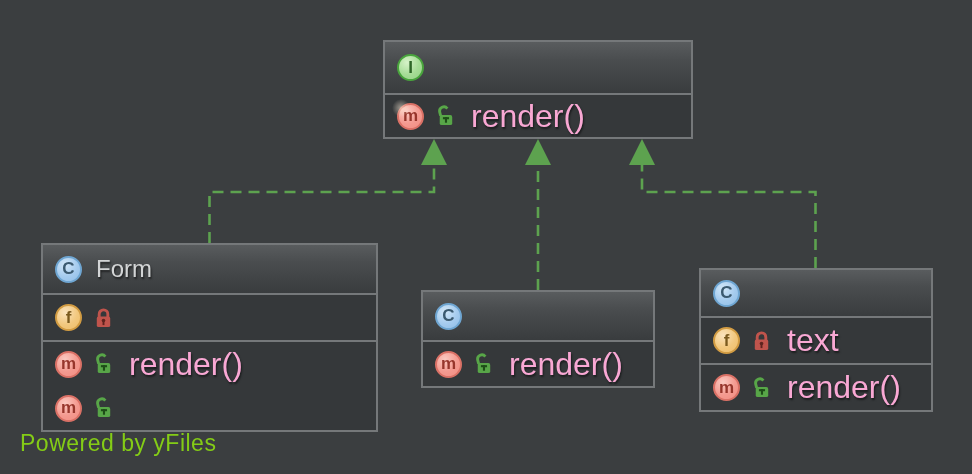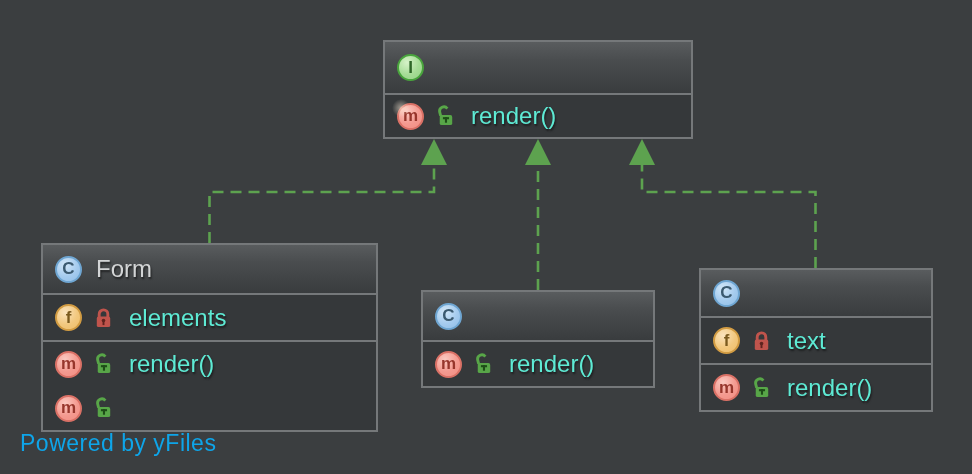--- a/index.html
+++ b/index.html
@@ -34,21 +34,21 @@
     display:flex;align-items:center;gap:10px;
     padding:0 12px;
     overflow:hidden;white-space:nowrap;
   }
   .node-title{
     font-size:24px;color:#d3d5d6;
     text-shadow:1px 2px 2px rgba(0,0,0,.55);
     margin-left:2px;
   }
   .member-label{
-    font-size:24px;color:#5eead4;
+    font-size:32px;color:#f9a8d4;
     text-shadow:1px 2px 2px rgba(0,0,0,.5);
     margin-left:4px;
   }
 
   
   .badge{
     flex:0 0 auto;
     width:27px;height:27px;border-radius:50%;
     display:flex;align-items:center;justify-content:center;
     font-size:17px;font-weight:bold;
@@ -93,21 +93,21 @@
   #node-input .node-header{height:48px;}
   #node-input .member-row{height:44px;}
 
   #node-text{left:699px;top:268px;width:234px;}
   #node-text .node-header{height:46px;}
   #node-text .member-row{height:45px;}
 
   
   .watermark{
     position:absolute;left:20px;top:430px;
-    font-size:23px;color:#0ea5e9;letter-spacing:.5px;
+    font-size:23px;color:#84cc16;letter-spacing:.5px;
   }
 </style>
 </head>
 <body>
 
 <svg width="0" height="0" style="position:absolute">
   <defs>
     <g id="lock-closed">
       <path d="M7.5 12 V8 a4.5 4.5 0 0 1 9 0 V12" fill="none" stroke="#c0544c" stroke-width="3"></path>
       <rect x="5" y="10.5" width="14" height="11" rx="2" fill="#c0544c"></rect>
@@ -161,21 +161,20 @@
     <div class="node-header">
       <span class="badge badge-class">C</span>
       <span class="node-title">Form</span>
     </div>
     <div class="section section-fields first">
       <div class="member-row">
         <span class="badge badge-field">f</span>
         <svg class="lock" width="23" height="24" viewBox="0 0 24 24">
             <use href="#lock-closed"></use>
           </svg>
-        <span class="member-label">elements</span>
       </div>
     </div>
     <div class="section section-methods">
       <div class="member-row">
         <span class="badge badge-method">m</span>
         <svg class="lock" width="23" height="24" viewBox="0 0 24 24">
             <use href="#lock-open"></use>
           </svg>
         <span class="member-label">render()</span>
       </div>

